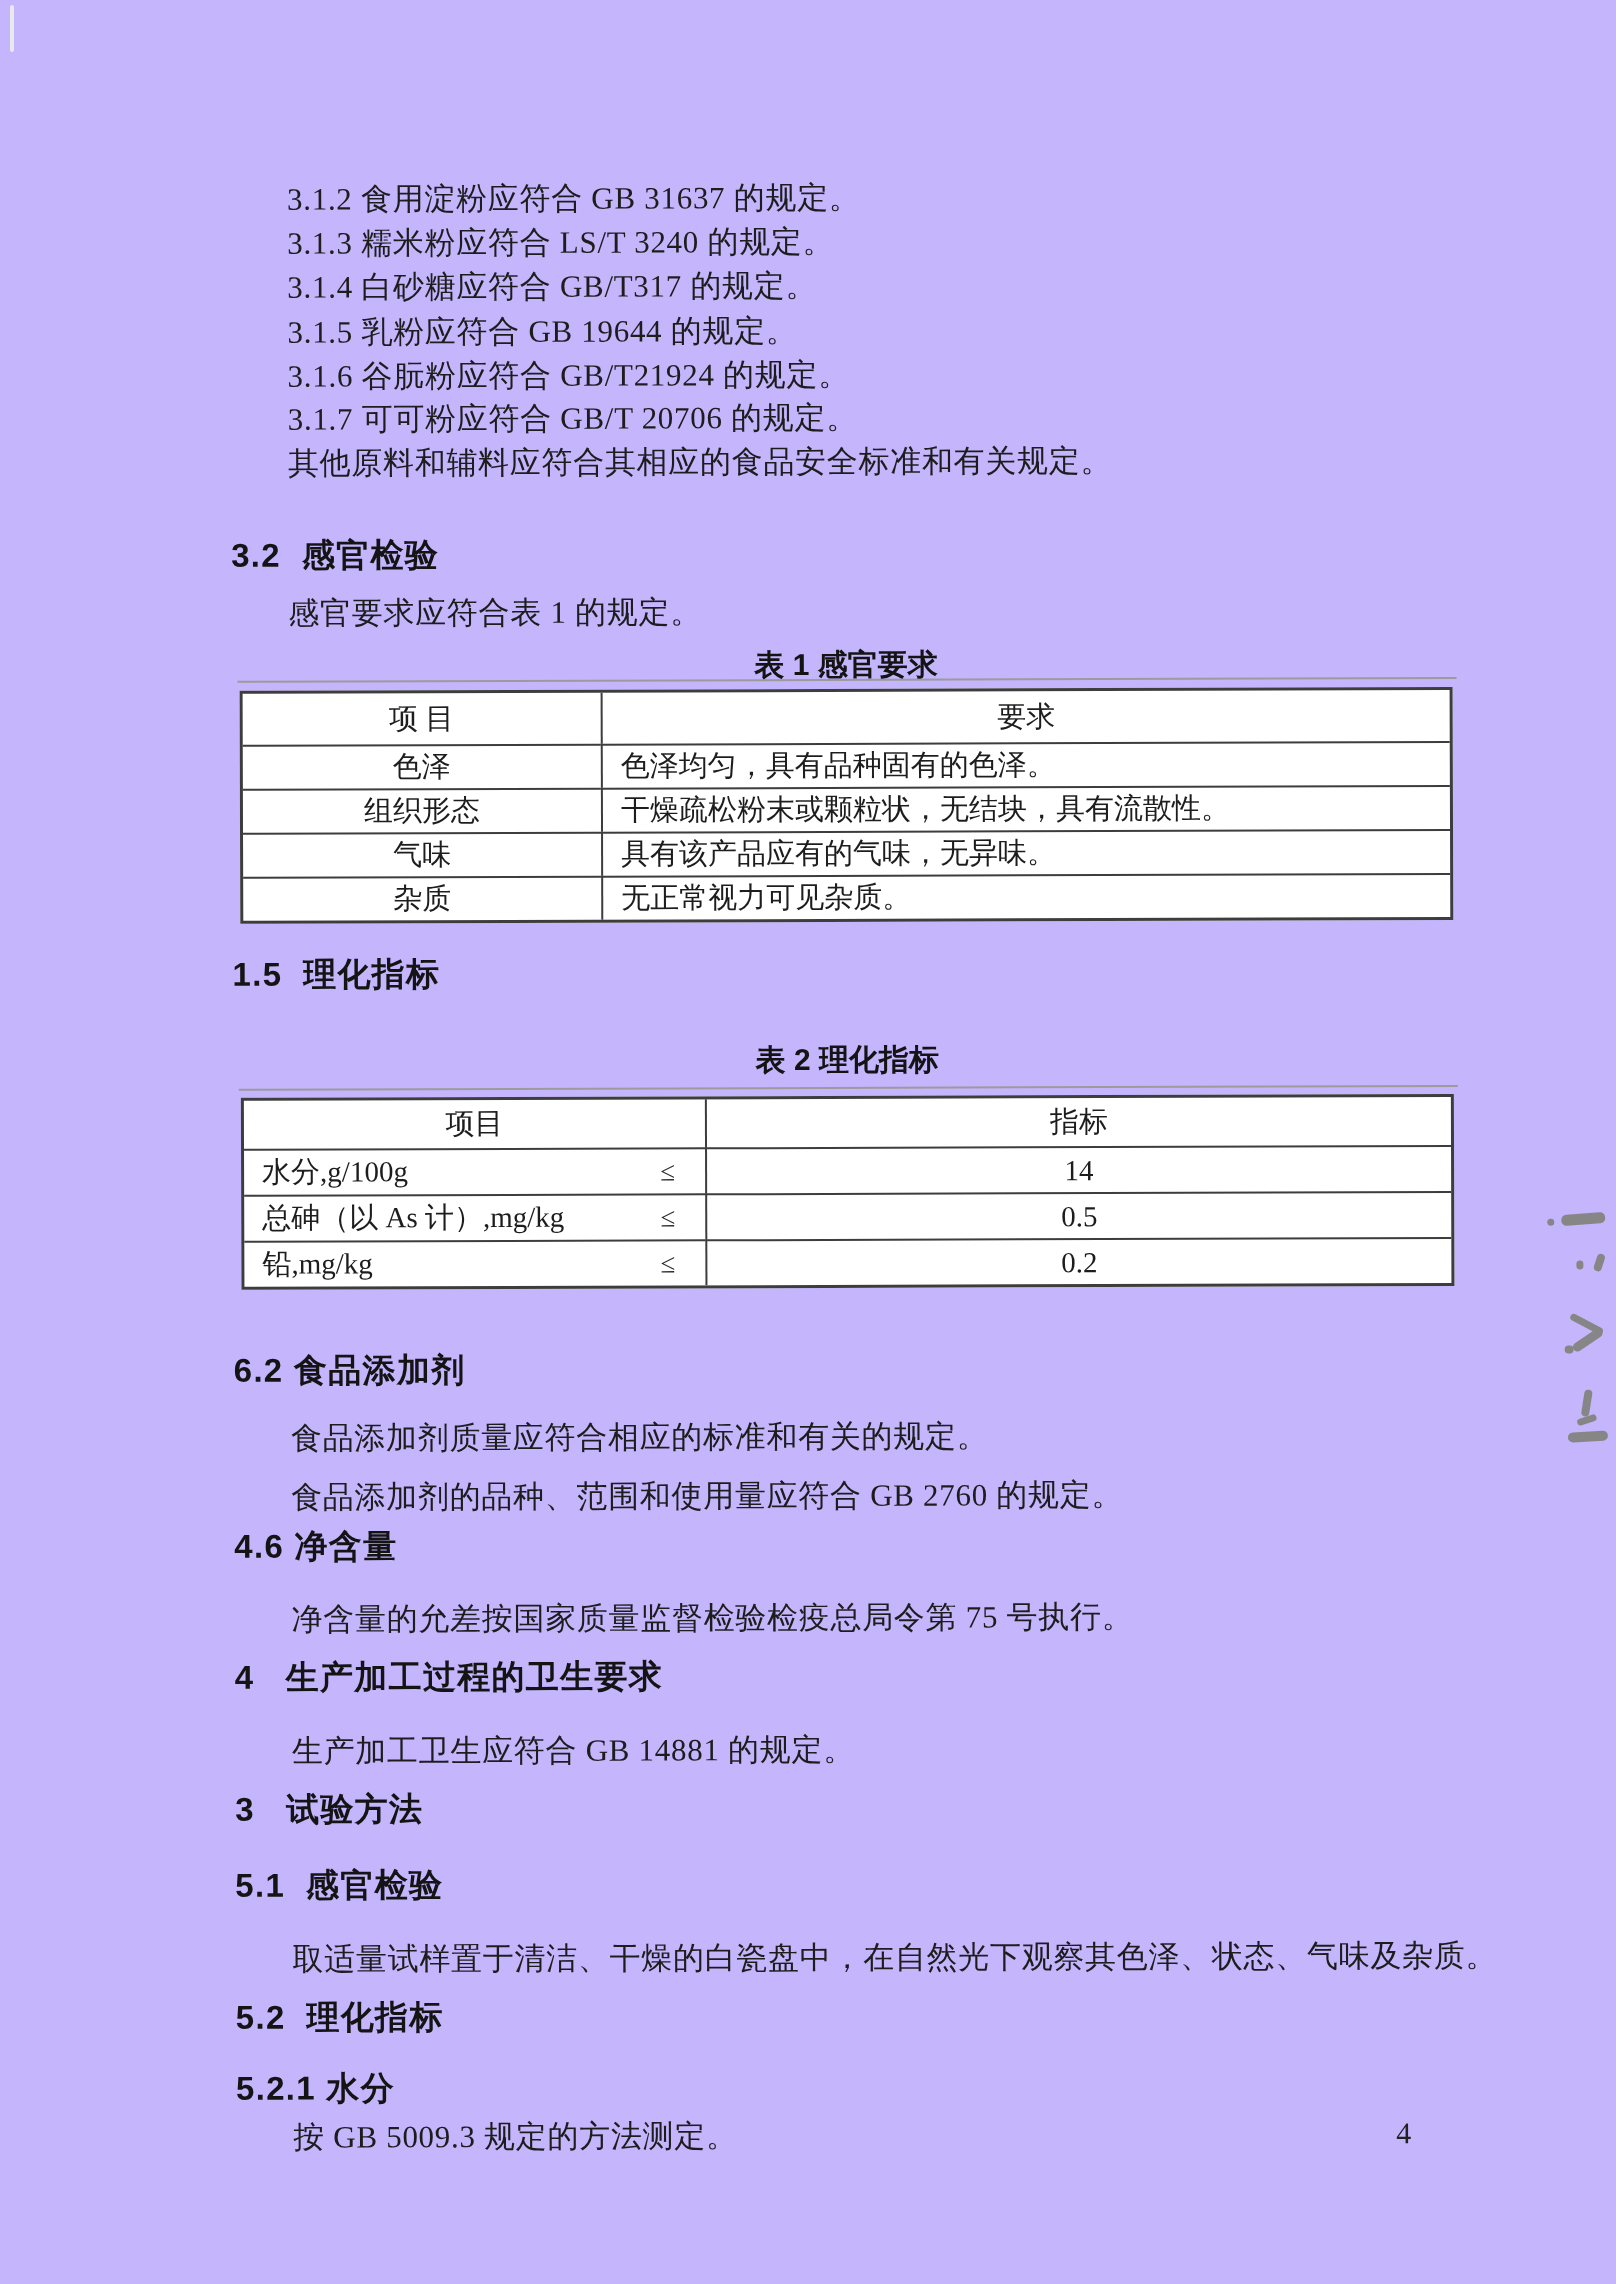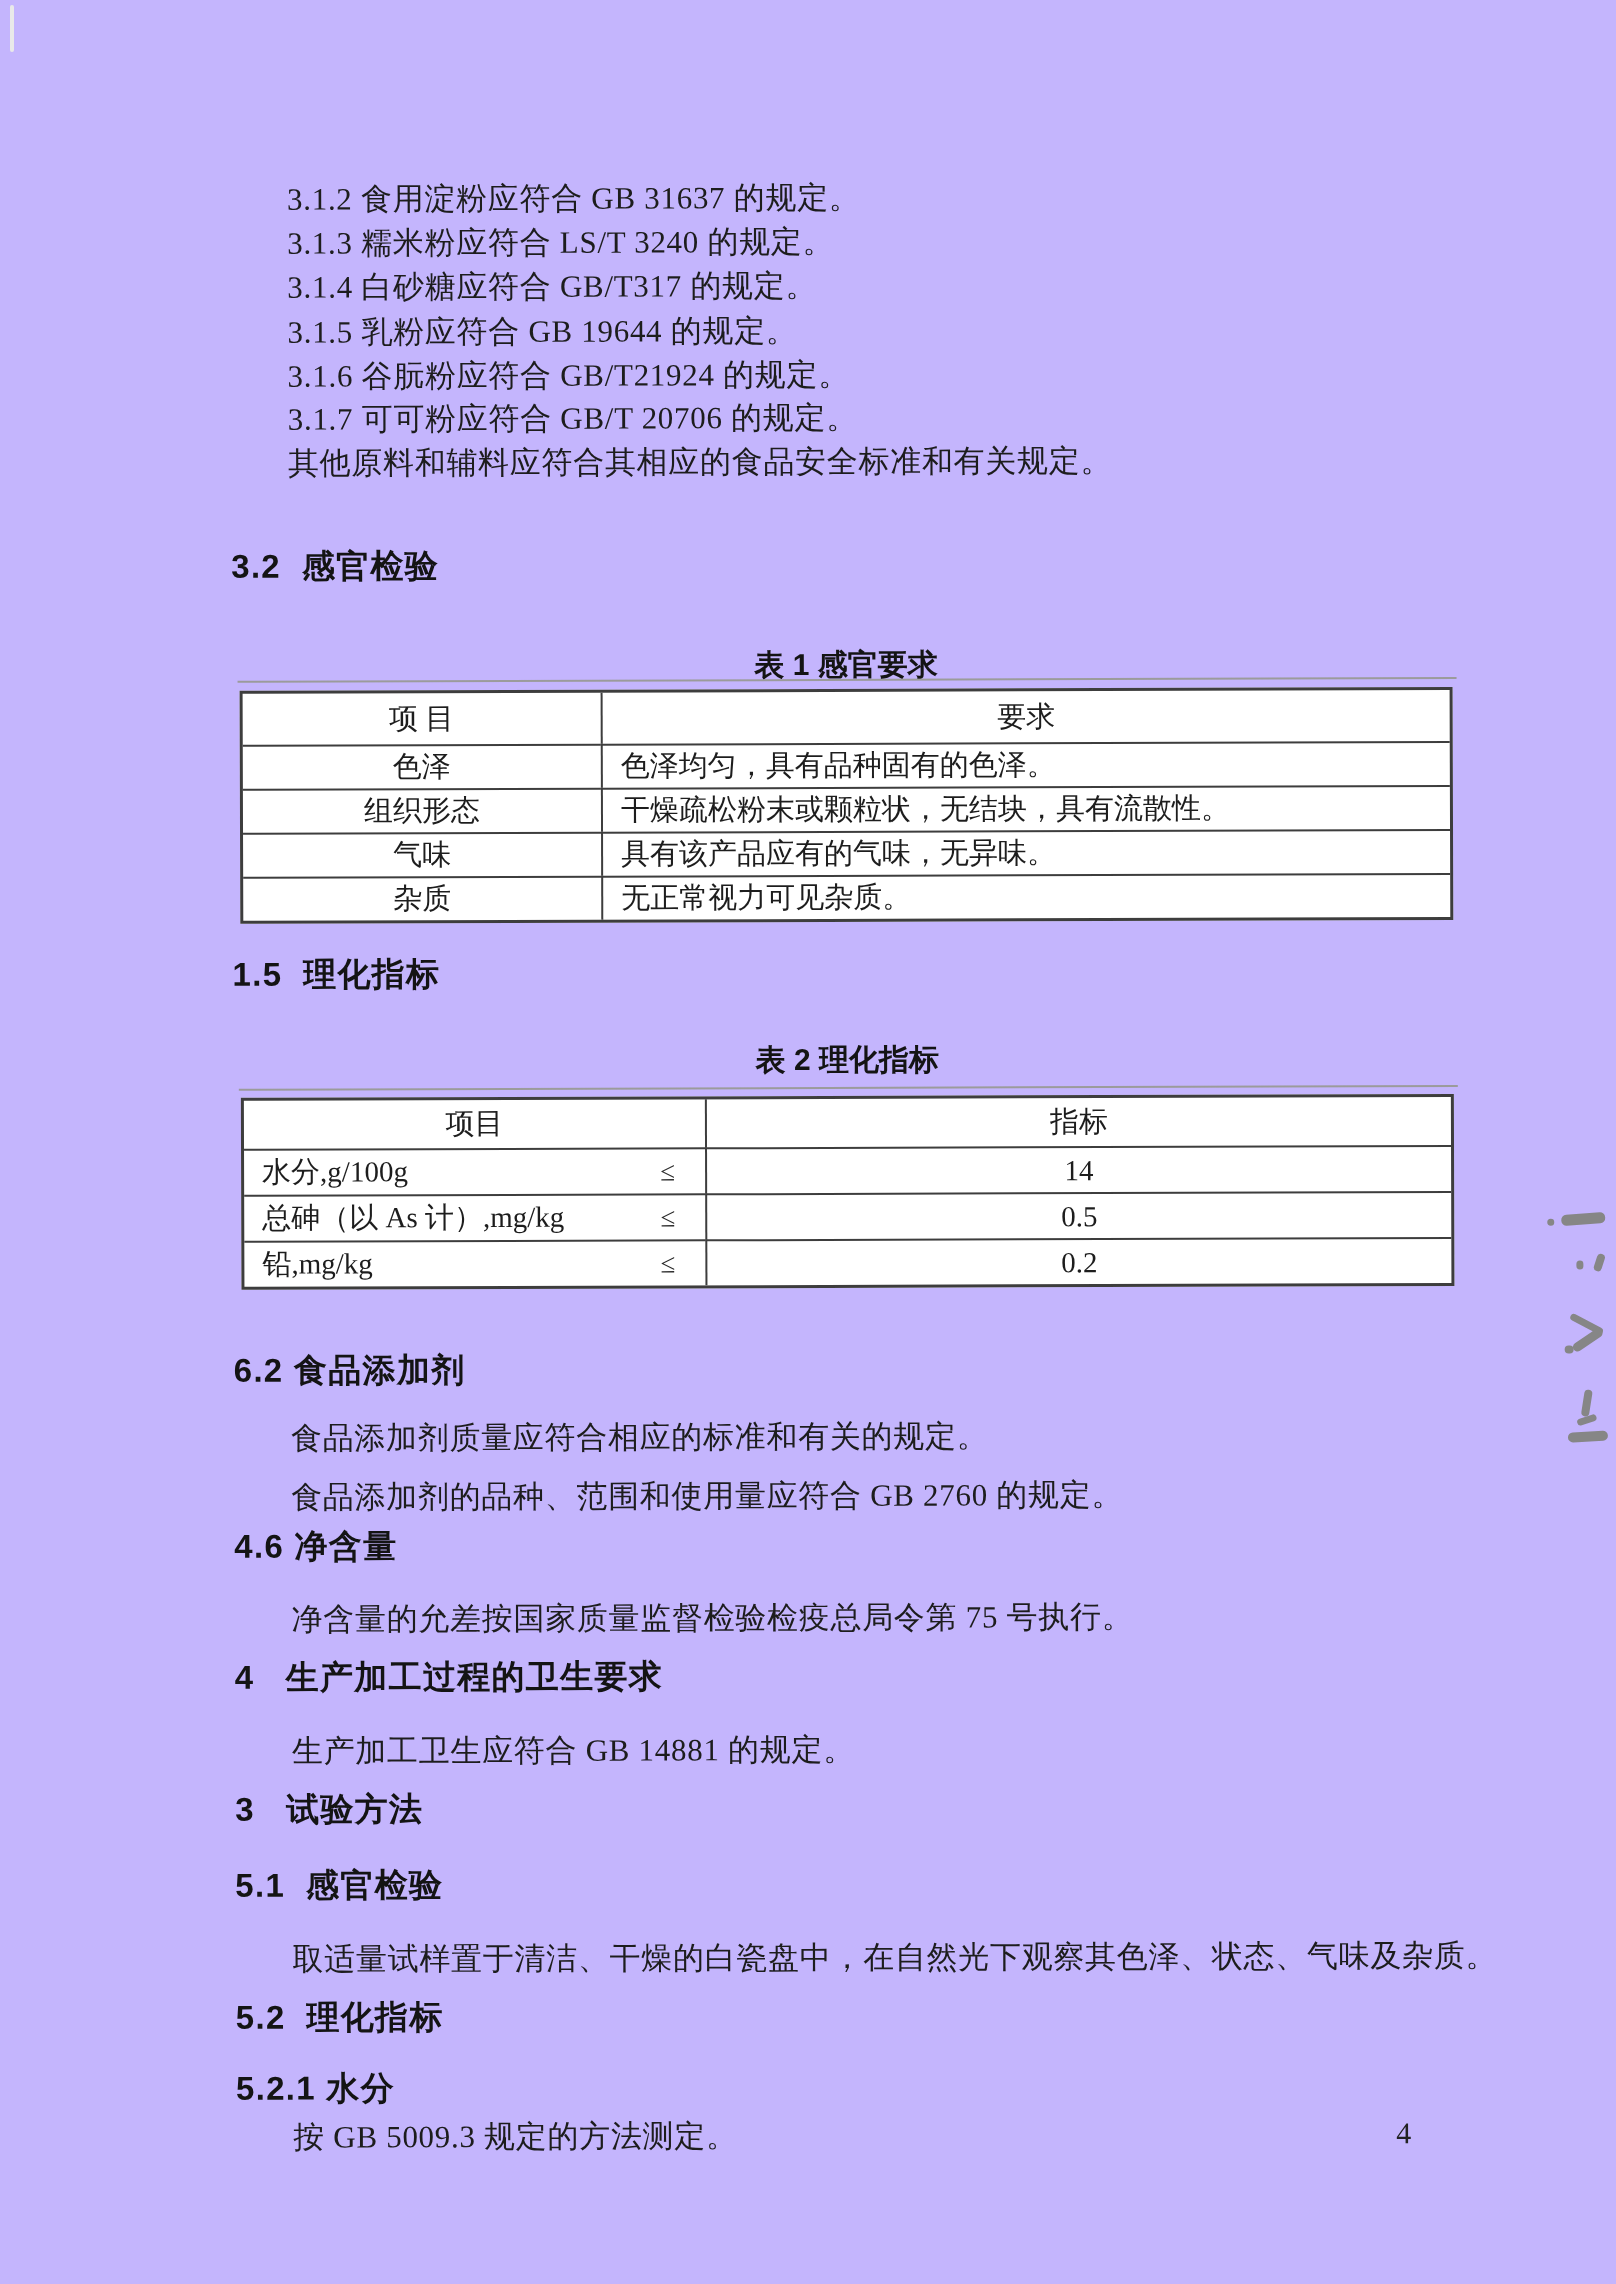--- a/index.html
+++ b/index.html
@@ -110,21 +110,22 @@
   <div class="content">
 
     <p class="p" style="top:149px">3.1.2 食用淀粉应符合 GB 31637 的规定。</p>
     <p class="p" style="top:193px">3.1.3 糯米粉应符合 LS/T 3240 的规定。</p>
     <p class="p" style="top:237px">3.1.4 白砂糖应符合 GB/T317 的规定。</p>
     <p class="p" style="top:282px">3.1.5 乳粉应符合 GB 19644 的规定。</p>
     <p class="p" style="top:326px">3.1.6 谷朊粉应符合 GB/T21924 的规定。</p>
     <p class="p" style="top:369px">3.1.7 可可粉应符合 GB/T 20706 的规定。</p>
     <p class="p" style="top:413px">其他原料和辅料应符合其相应的食品安全标准和有关规定。</p>
 
-    <h2 class="h" style="top:516px">3.2  感官检验</h2>
+    <h2 class="h" style="top:505px">3.2  感官检验</h2>
+    <p class="p" style="top:563px">感官要求应符合表 1 的规定。</p>
 
     <div class="tbl-title" style="top:645px">表 1 感官要求</div>
     <div class="ghost-line" style="top:679px"></div>
     <div class="doc-table" id="table1">
       <div class="cell row0 c-center">项 目</div>
       <div class="cell row0 colr c-center">要求</div>
 
       <div class="cell c-center">色泽</div>
       <div class="cell colr c-left">色泽均匀，具有品种固有的色泽。</div>
 

